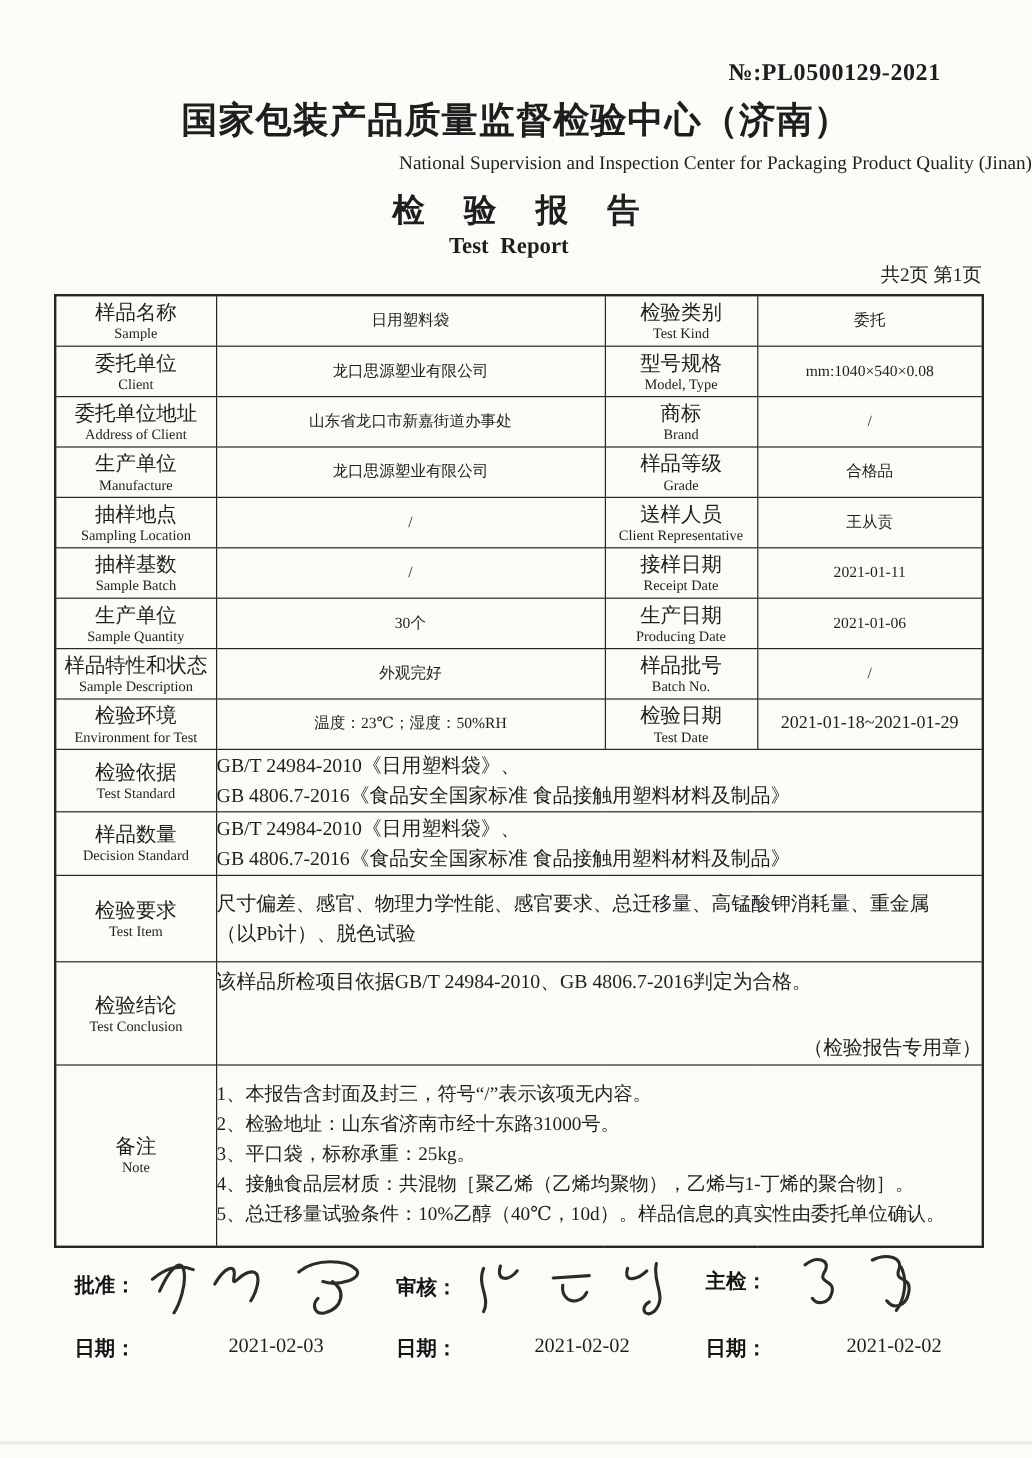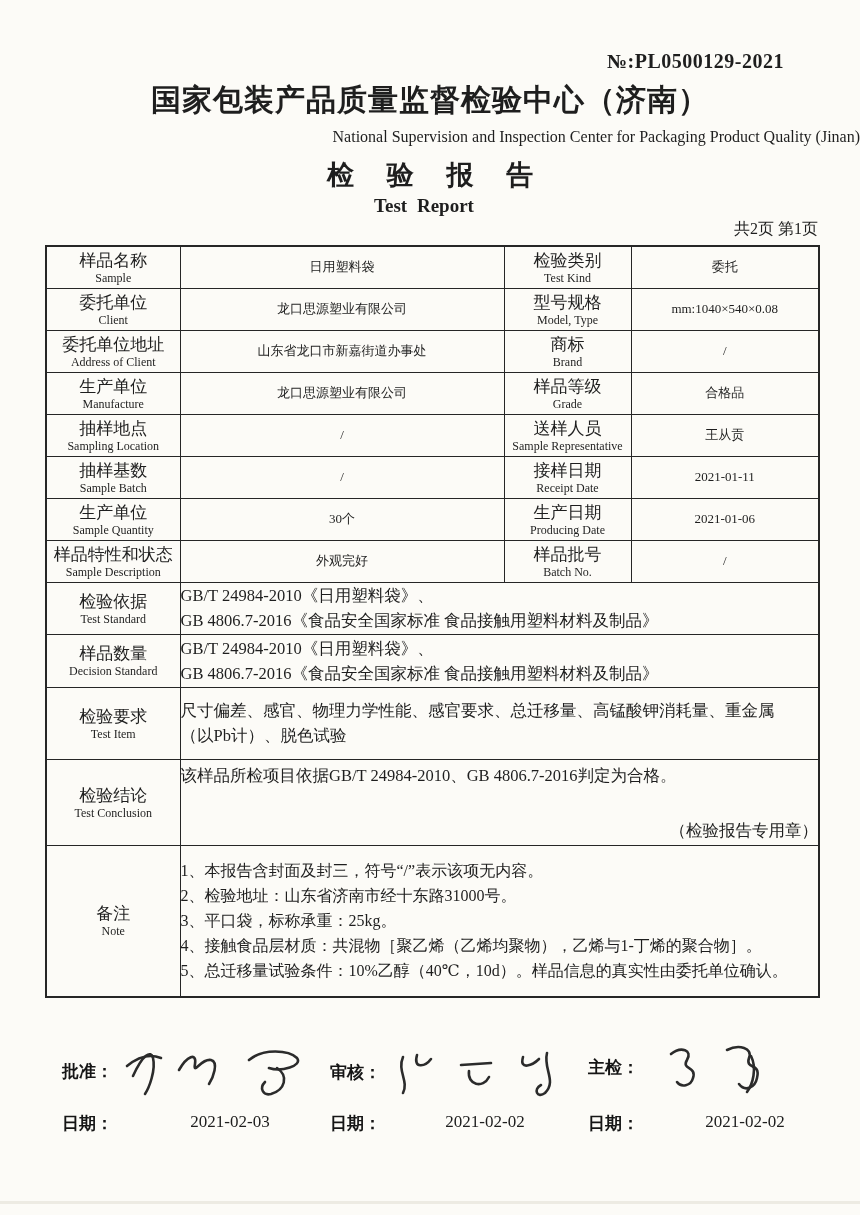--- a/index.html
+++ b/index.html
@@ -112,21 +112,21 @@
         <td class="val">合格品</td>
       </tr>
       <tr style="height: 42px;">
         <td class="lbl">
           <div class="cn">抽样地点</div>
           <div class="en">Sampling  Location</div>
         </td>
         <td class="val">/</td>
         <td class="lbl">
           <div class="cn">送样人员</div>
-          <div class="en">Sample Representative</div>
+          <div class="en">Client Representative</div>
         </td>
         <td class="val">王从贡</td>
       </tr>
       <tr style="height: 42px;">
         <td class="lbl">
           <div class="cn">抽样基数</div>
           <div class="en">Sample Batch</div>
         </td>
         <td class="val">/</td>
         <td class="lbl">
@@ -151,20 +151,32 @@
         <td class="lbl">
           <div class="cn">样品特性和状态</div>
           <div class="en">Sample Description</div>
         </td>
         <td class="val">外观完好</td>
         <td class="lbl">
           <div class="cn">样品批号</div>
           <div class="en">Batch No.</div>
         </td>
         <td class="val">/</td>
+      </tr>
+      <tr style="height: 42px;">
+        <td class="lbl">
+          <div class="cn">检验环境</div>
+          <div class="en">Environment for Test</div>
+        </td>
+        <td class="val">温度：23℃；湿度：50%RH</td>
+        <td class="lbl">
+          <div class="cn">检验日期</div>
+          <div class="en">Test Date</div>
+        </td>
+        <td class="val small">2021-01-18~2021-01-29</td>
       </tr>
       <tr style="height: 52px; padding-left: 48px;">
         <td class="lbl">
           <div class="cn">检验依据</div>
           <div class="en">Test Standard</div>
         </td>
         <td colspan="3" class="span-val">
           <div class="line">GB/T 24984-2010《日用塑料袋》、</div>
           <div class="line">GB 4806.7-2016《食品安全国家标准 食品接触用塑料材料及制品》</div>
         </td>

